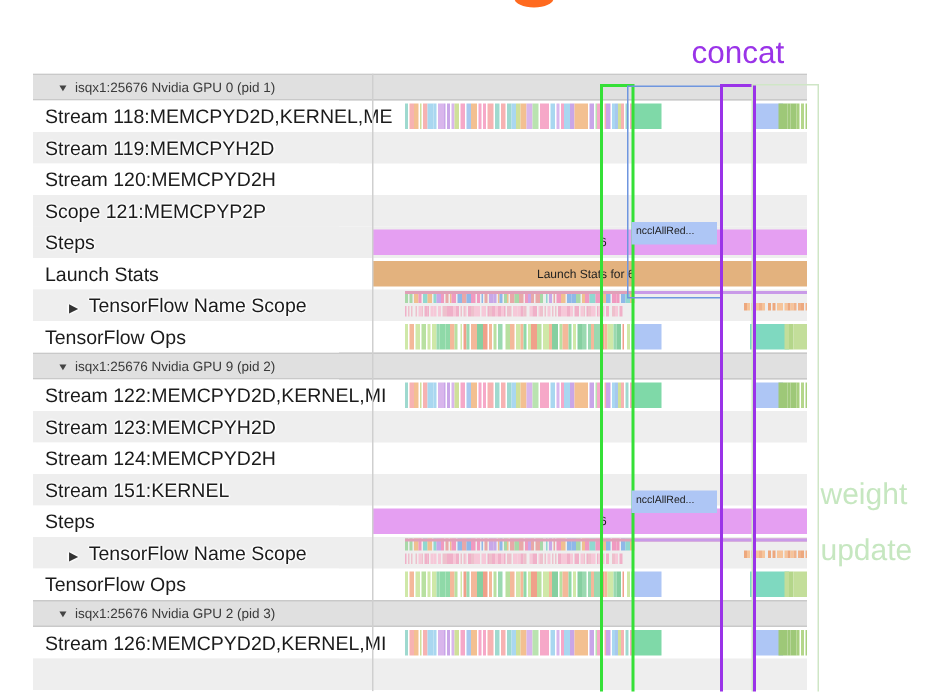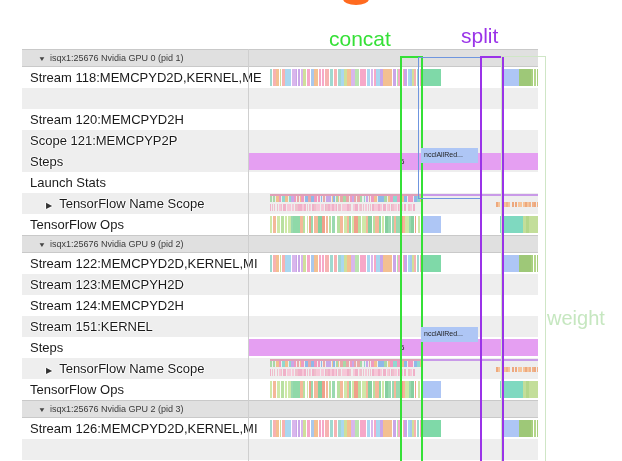--- a/index.html
+++ b/index.html
@@ -9,21 +9,21 @@
     -webkit-font-smoothing:antialiased;
   }
   #root{position:relative;width:622px;height:461px;}
 
   
   .anno{position:absolute;white-space:nowrap;font-weight:400;}
   #anno-concat{left:329px;top:27px;font-size:21px;color:#35e037;}
   #anno-split{left:461px;top:24px;font-size:21px;color:#9a33e8;}
   #anno-nccl{left:427px;top:108px;font-size:20px;color:#5b87e0;}
   #anno-weight{left:547px;top:306px;font-size:20px;color:#c6e7c0;line-height:25px;}
-  #anno-weight span{display:block;}
+  #anno-weight span{display:block;margin-top:12px;}
   #orange-blob{position:absolute;left:343px;top:-7px;width:26px;height:12px;
       border-radius:50%;background:#ff6a1f;}
 
   
   #panel{position:absolute;left:22px;top:49px;width:516px;height:412px;
       background:#ffffff;overflow:hidden;}
   .grouphdr{position:relative;height:16px;background:#e0e0e0;
       border-top:1px solid #c9c9c9;border-bottom:1px solid #c9c9c9;
       font-size:9px;color:#3a3a3a;line-height:16px;}
   .grouphdr .tri{display:inline-block;margin-left:16px;margin-right:4px;
@@ -65,25 +65,25 @@
   .pilltxt{position:absolute;left:3px;top:2px;font-size:7px;color:#1e1e1e;
       line-height:10px;white-space:nowrap;}
 </style>
 </head>
 <body>
 
 <div id="root">
 
   <div id="orange-blob"></div>
 
-  <div class="anno" id="anno-concat">concat</div>
-  <div class="anno" id="anno-split">split</div>
+  <div class="anno" id="anno-split">concat</div>
   <div class="anno" id="anno-nccl">nccl</div>
   <div class="anno" id="anno-weight">
     <span>weight</span>
+    <span>update</span>
   </div>
 
   <div id="panel">
     <div class="labelpanel-edge"></div>
     <div id="rows-host">
         <div class="grouphdr"><span class="tri">▼</span><span>isqx1:25676 Nvidia GPU 0 (pid 1)</span></div>
         <div class="row">
           <div class="track">
             <div class="seg" style="left: 22px; width: 2px; top: 2px; height: 17px; background: rgb(159, 217, 207);"></div>
             <div class="seg" style="left: 24.6px; width: 3.3px; top: 2px; height: 17px; background: rgb(247, 178, 178);"></div>
@@ -142,40 +142,45 @@
             <div class="seg" style="left: 282.9px; width: 1.9px; top: 2px; height: 17px; background: rgb(168, 207, 126);"></div>
             <div class="seg" style="left: 286.1px; width: 2.1px; top: 2px; height: 17px; background: rgb(180, 214, 138);"></div>
             <div class="seg" style="left: 288.5px; width: 3px; top: 2px; height: 17px; background: rgb(168, 207, 126);"></div>
           </div>
           <div class="labelmask"></div>
           <div class="lbl"><span>Stream 118:MEMCPYD2D,KERNEL,ME</span></div>
         </div>
         <div class="row alt">
           <div class="track"></div>
           <div class="labelmask"></div>
+          <div class="lbl"><span>Stream 119:MEMCPYH2D</span></div>
         </div>
         <div class="row">
           <div class="track"></div>
           <div class="labelmask"></div>
           <div class="lbl"><span>Stream 120:MEMCPYD2H</span></div>
         </div>
         <div class="row alt">
           <div class="track"></div>
           <div class="labelmask"></div>
           <div class="lbl"><span>Scope 121:MEMCPYP2P</span></div>
         </div>
         <div class="row alt">
           <div class="track">
             <div class="fullbar" style="left: 0px; right: 0px; width: 100%; background: rgb(229, 159, 242);"></div>
             <div class="blockLabel" style="left: 152px; top: 5px;">6</div>
           </div>
           <div class="labelmask"></div>
           <div class="lbl"><span>Steps</span></div>
         </div>
         <div class="row">
+          <div class="track">
+            <div class="fullbar" style="left: 0px; width: 100%; background: rgb(227, 178, 126);"></div>
+            <div class="blockLabel" style="left: 110px; top: 5px;">Launch Stats for 6</div>
+          </div>
           <div class="labelmask"></div>
           <div class="lbl"><span>Launch Stats</span></div>
         </div>
         <div class="row alt">
           <div class="track">
             <div class="seg" style="left: 22px; width: 2.1px; top: 1px; height: 8px; background: rgb(168, 216, 168);"></div>
             <div class="seg" style="left: 25.4px; width: 2px; top: 1px; height: 8px; background: rgb(168, 216, 168);"></div>
             <div class="seg" style="left: 27.7px; width: 3.3px; top: 1px; height: 8px; background: rgb(240, 192, 144);"></div>
             <div class="seg" style="left: 31.3px; width: 2.2px; top: 1px; height: 8px; background: rgb(240, 154, 192);"></div>
             <div class="seg" style="left: 33.9px; width: 3.1px; top: 1px; height: 8px; background: rgb(144, 216, 208);"></div>

